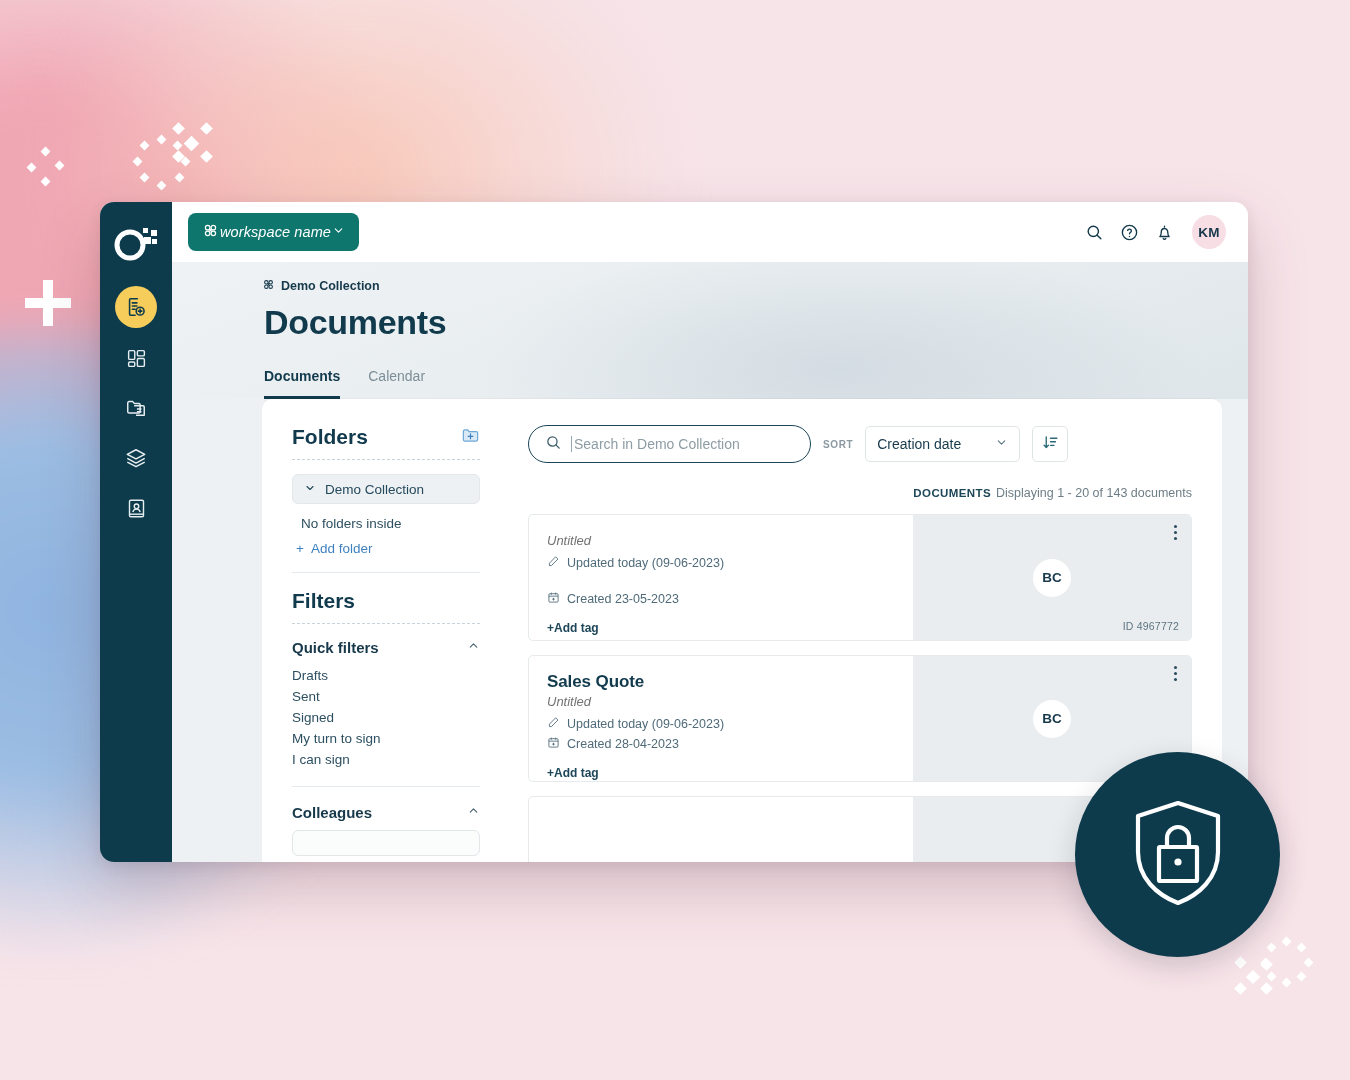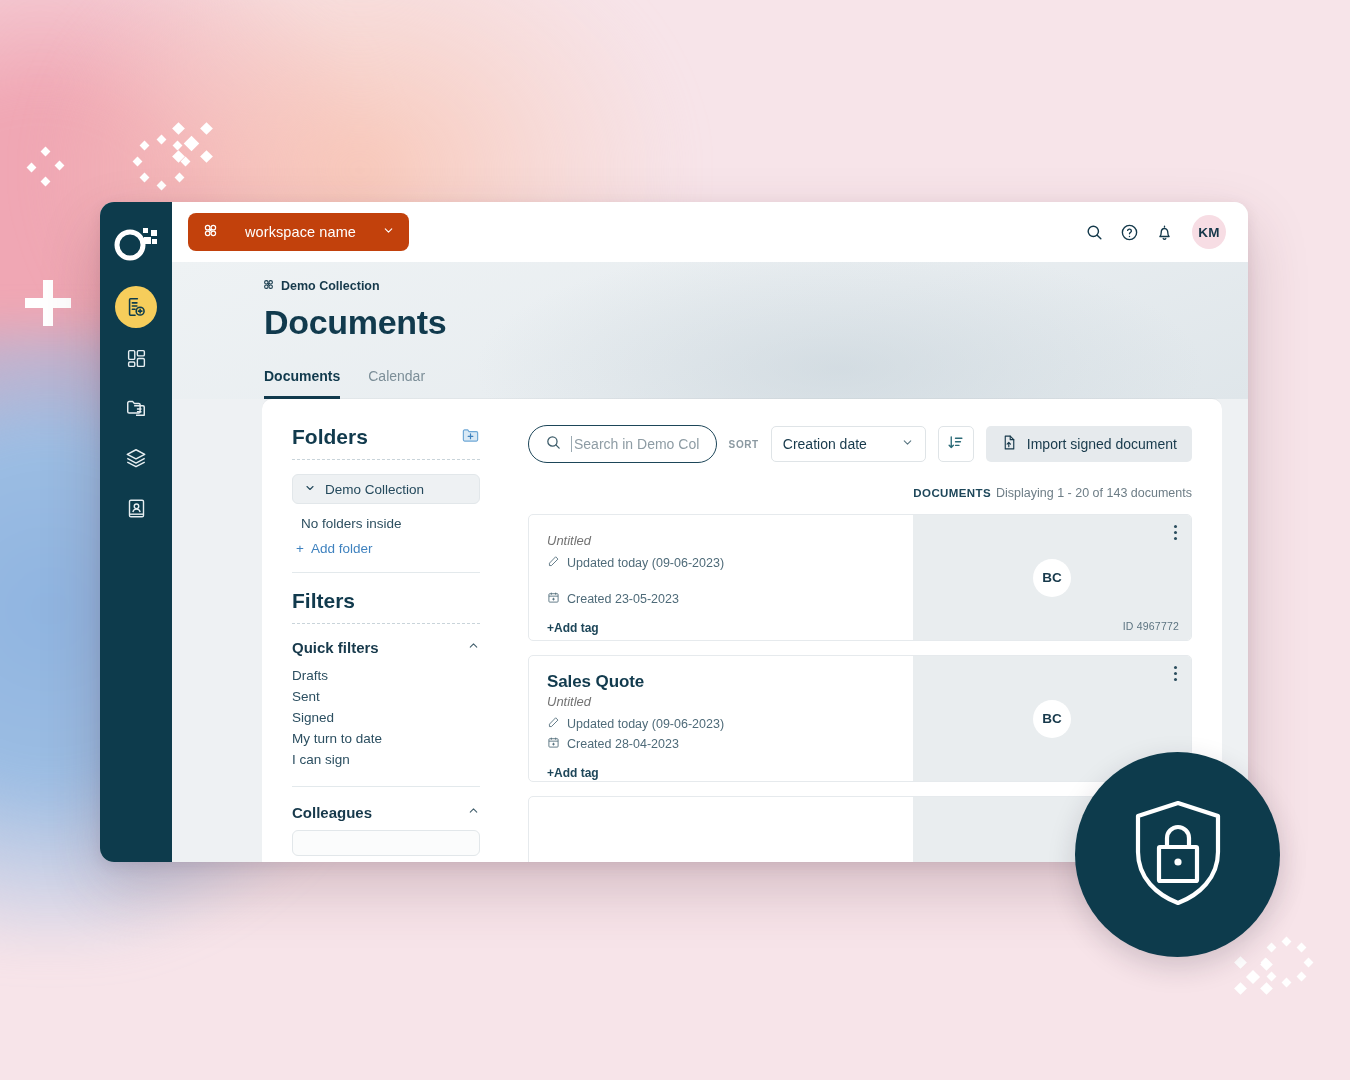--- a/index.html
+++ b/index.html
@@ -105,28 +105,29 @@
 
   #topbar {
     height: 60px;
     background: #ffffff;
     display: flex;
     align-items: center;
     padding: 0 22px 0 16px;
     flex: 0 0 60px;
   }
   #workspace-pill {
-    display: flex; align-items: center; gap: 26px;
-    background: #c2410c;
+    display: flex; align-items: center; gap: 1px;
+    background: #0f766e;
     color: #ffffff;
     border-radius: 8px;
     height: 38px;
     padding: 0 14px;
     font-size: 14.5px;
     letter-spacing: .1px;
+    font-style: italic;
   }
   #topbar-spacer { flex: 1; }
   #topbar-actions { display: flex; align-items: center; gap: 16px; }
   .top-icon { color: #13384a; display: flex; align-items: center; }
   #avatar {
     width: 34px; height: 34px; border-radius: 50%;
     background: #f7dde4; color: #16384a;
     font-size: 13.5px; font-weight: 700;
     display: flex; align-items: center; justify-content: center;
     letter-spacing: .3px;
@@ -560,21 +561,21 @@
           <span class="group-title">Quick filters</span>
           <span>
             <svg width="13" height="13" viewBox="0 0 24 24" fill="none" stroke="#44606e" stroke-width="2" stroke-linecap="round" stroke-linejoin="round">
                 <path d="M6 15l6-6 6 6"></path>
               </svg>
           </span>
         </div>
         <div class="filter-item">Drafts</div>
         <div class="filter-item">Sent</div>
         <div class="filter-item">Signed</div>
-        <div class="filter-item">My turn to date</div>
+        <div class="filter-item">My turn to sign</div>
         <div class="filter-item">I can sign</div>
 
         <div class="solid-rule"></div>
 
         <div class="group-head">
           <span class="group-title">Colleagues</span>
           <span>
             <svg width="13" height="13" viewBox="0 0 24 24" fill="none" stroke="#44606e" stroke-width="2" stroke-linecap="round" stroke-linejoin="round">
                 <path d="M6 15l6-6 6 6"></path>
               </svg>
@@ -609,30 +610,20 @@
 
           <div id="sort-dir-btn">
             <span>
               <svg width="17" height="17" viewBox="0 0 24 24" fill="none" stroke="#2b6a77" stroke-width="1.9" stroke-linecap="round" stroke-linejoin="round">
                 <path d="M6 4v15M3 16l3 3 3-3"></path>
                 <path d="M12 6h9M12 11h7M12 16h5"></path>
               </svg>
             </span>
           </div>
 
-          <div id="import-btn">
-            <span>
-              <svg width="17" height="17" viewBox="0 0 24 24" fill="none" stroke="#17394b" stroke-width="1.6" stroke-linecap="round" stroke-linejoin="round">
-                <path d="M6 3h7l5 5v13H6z"></path>
-                <path d="M13 3v5h5"></path>
-                <path d="M11 18v-6M8.6 14.2 11 11.8l2.4 2.4"></path>
-              </svg>
-            </span>
-            <span>Import signed document</span>
-          </div>
         </div>
 
         <div id="list-meta">
           <b>DOCUMENTS</b><span>Displaying 1 - 20 of 143 documents</span>
         </div>
 
         <article class="doc-card">
           <div class="doc-main">
             <div class="doc-sub">Untitled</div>
             <div class="doc-meta">

